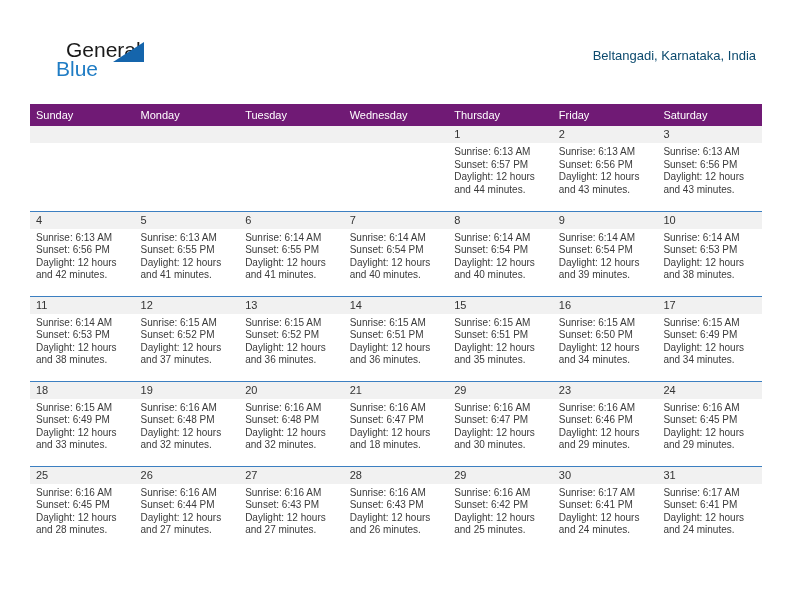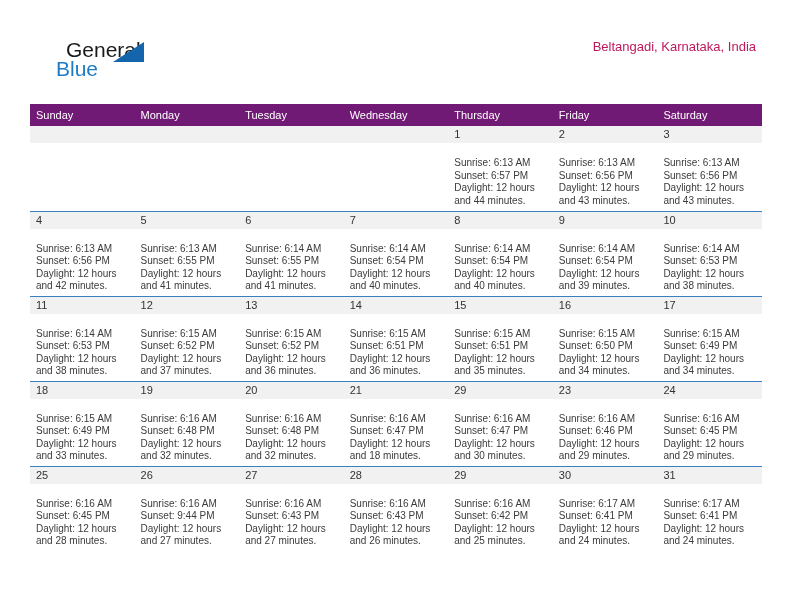--- a/index.html
+++ b/index.html
@@ -75,23 +75,23 @@
   }
   .cal-title {
     font-size: 27px;
     color: #2b2b2b;
     line-height: 32px;
     font-weight: normal;
     white-space: nowrap;
   }
   .cal-subtitle {
     font-size: 13px;
-    color: #be185d;
+    color: #0c4a6e;
     line-height: 18px;
-    margin-top: 8px;
+    margin-top: 17px;
     white-space: nowrap;
   }
 
   
   .calendar {
     position: absolute;
     left: 30px;
     top: 104px;
     width: 732px;
     border-collapse: collapse;
@@ -126,21 +126,21 @@
     height: 17px;
     line-height: 17px;
     padding-left: 6px;
     font-size: 11px;
     color: #333333;
   }
   .daynum-band.empty {
     color: transparent;
   }
   .details {
-    padding: 14px 6px 0 6px;
+    padding: 3px 6px 0 6px;
     font-size: 10px;
     line-height: 12.6px;
     color: #3b3b3b;
   }
   .details div {
     white-space: nowrap;
   }
 </style>
 </head>
 <body>
@@ -476,21 +476,21 @@
                 <div>Daylight: 12 hours</div>
                 <div>and 28 minutes.</div>
               </div>
             </div>
           </td>
           <td>
             <div class="cell-inner">
               <div class="daynum-band">26</div>
               <div class="details">
                 <div>Sunrise: 6:16 AM</div>
-                <div>Sunset: 9:44 PM</div>
+                <div>Sunset: 6:44 PM</div>
                 <div>Daylight: 12 hours</div>
                 <div>and 27 minutes.</div>
               </div>
             </div>
           </td>
           <td>
             <div class="cell-inner">
               <div class="daynum-band">27</div>
               <div class="details">
                 <div>Sunrise: 6:16 AM</div>

